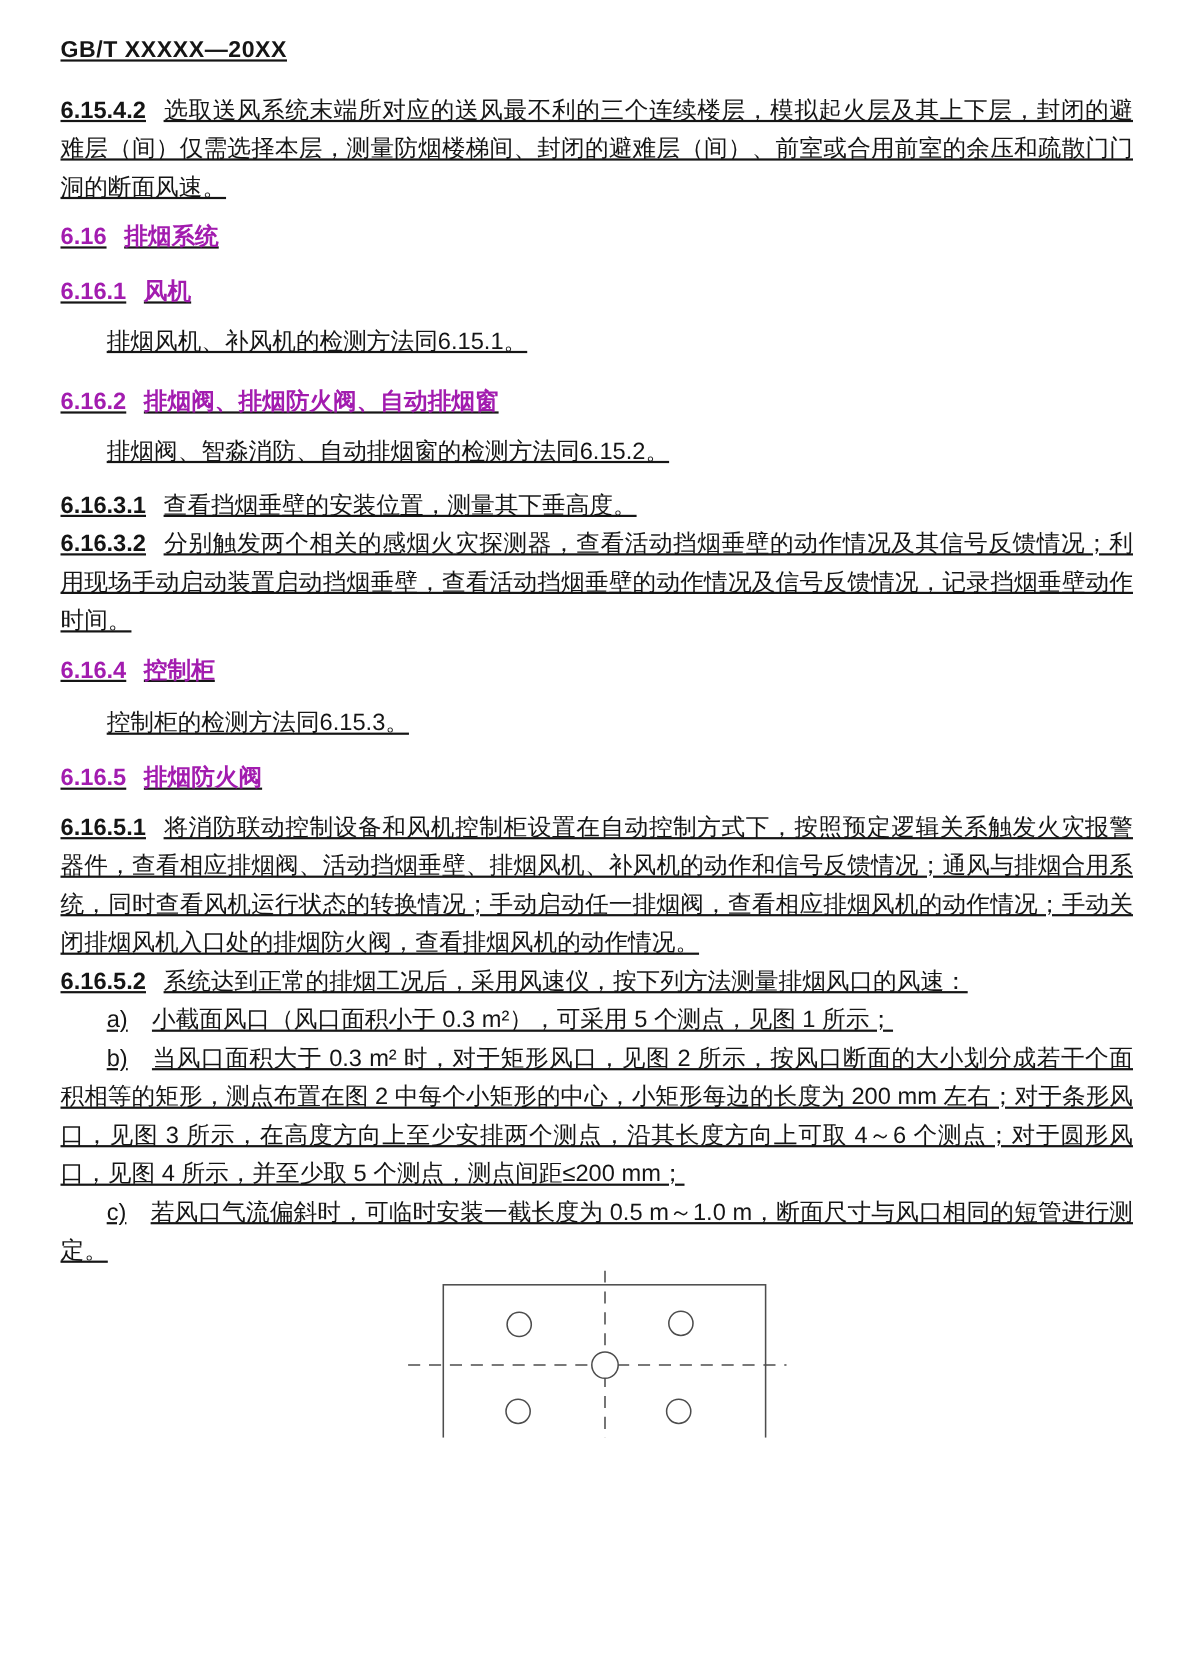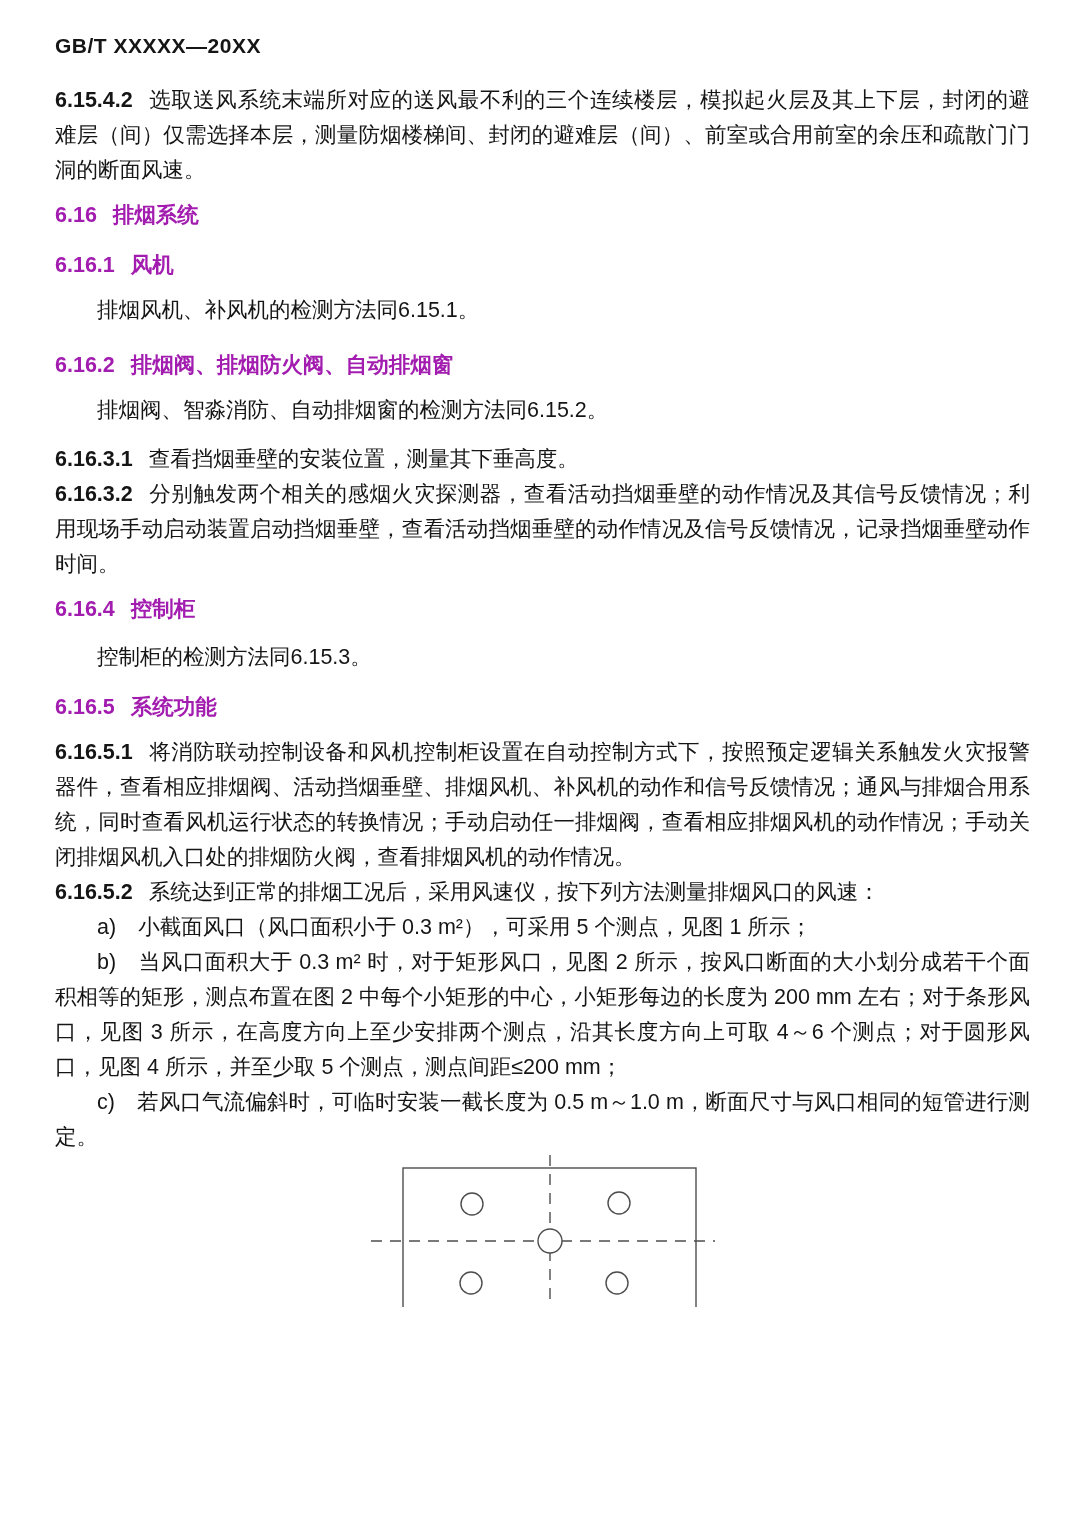--- a/index.html
+++ b/index.html
@@ -4,20 +4,21 @@
 <style>
   * { margin:0; padding:0; box-sizing:border-box; }
   html,body { background:#ffffff; }
   .page {
     position:relative;
     width:1080px; height:1307px;
     background:#ffffff;
     color:#151515;
     font-family:"Liberation Sans","DejaVu Sans",sans-serif;
     overflow:hidden;
+    text-decoration:underline;
   }
   .content {
     padding:28px 50px 0 55px;
     font-size:21.5px;
     line-height:35px;
     text-align:justify;
   }
   .doc-header { font-weight:700; font-size:21px; letter-spacing:.5px; text-align:left; }
   p, .h { margin:0; }
   .h { font-weight:700; text-align:left; color:#a21caf; }
@@ -83,21 +84,21 @@
 
 
     <p class="mt14"><span class="num">6.16.3.1</span><span>查看挡烟垂壁的安装位置，测量其下垂高度。</span></p>
 
     <p class="mt0"><span class="num">6.16.3.2</span><span>分别触发两个相关的感烟火灾探测器，查看活动挡烟垂壁的动作情况及其信号反馈情况；利用现场手动启动装置启动挡烟垂壁，查看活动挡烟垂壁的动作情况及信号反馈情况，记录挡烟垂壁动作时间。</span></p>
 
     <div class="h mt10"><span class="num">6.16.4</span><span>控制柜</span></div>
 
     <p class="ind mt13">控制柜的检测方法同6.15.3。</p>
 
-    <div class="h mt15"><span class="num">6.16.5</span><span>系统功能</span></div>
+    <div class="h mt15"><span class="num">6.16.5</span><span>排烟防火阀</span></div>
 
     <p class="mt10"><span class="num">6.16.5.1</span><span>将消防联动控制设备和风机控制柜设置在自动控制方式下，按照预定逻辑关系触发火灾报警器件，查看相应排烟阀、活动挡烟垂壁、排烟风机、补风机的动作和信号反馈情况；通风与排烟合用系统，同时查看风机运行状态的转换情况；手动启动任一排烟阀，查看相应排烟风机的动作情况；手动关闭排烟风机入口处的排烟防火阀，查看排烟风机的动作情况。</span></p>
 
     <p class="mt0"><span class="num">6.16.5.2</span><span>系统达到正常的排烟工况后，采用风速仪，按下列方法测量排烟风口的风速：</span></p>
 
     <p class="item mt0"><span class="marker">a)</span><span>小截面风口（风口面积小于 0.3 m²），可采用 5 个测点，见图 1 所示；</span></p>
 
     <p class="item mt0"><span class="marker">b)</span><span>当风口面积大于 0.3 m² 时，对于矩形风口，见图 2 所示，按风口断面的大小划分成若干个面积相等的矩形，测点布置在图 2 中每个小矩形的中心，小矩形每边的长度为 200 mm 左右；对于条形风口，见图 3 所示，在高度方向上至少安排两个测点，沿其长度方向上可取 4～6 个测点；对于圆形风口，见图 4 所示，并至少取 5 个测点，测点间距≤200 mm；</span></p>
 
     <p class="item mt0"><span class="marker">c)</span><span>若风口气流偏斜时，可临时安装一截长度为 0.5 m～1.0 m，断面尺寸与风口相同的短管进行测定。</span></p>

